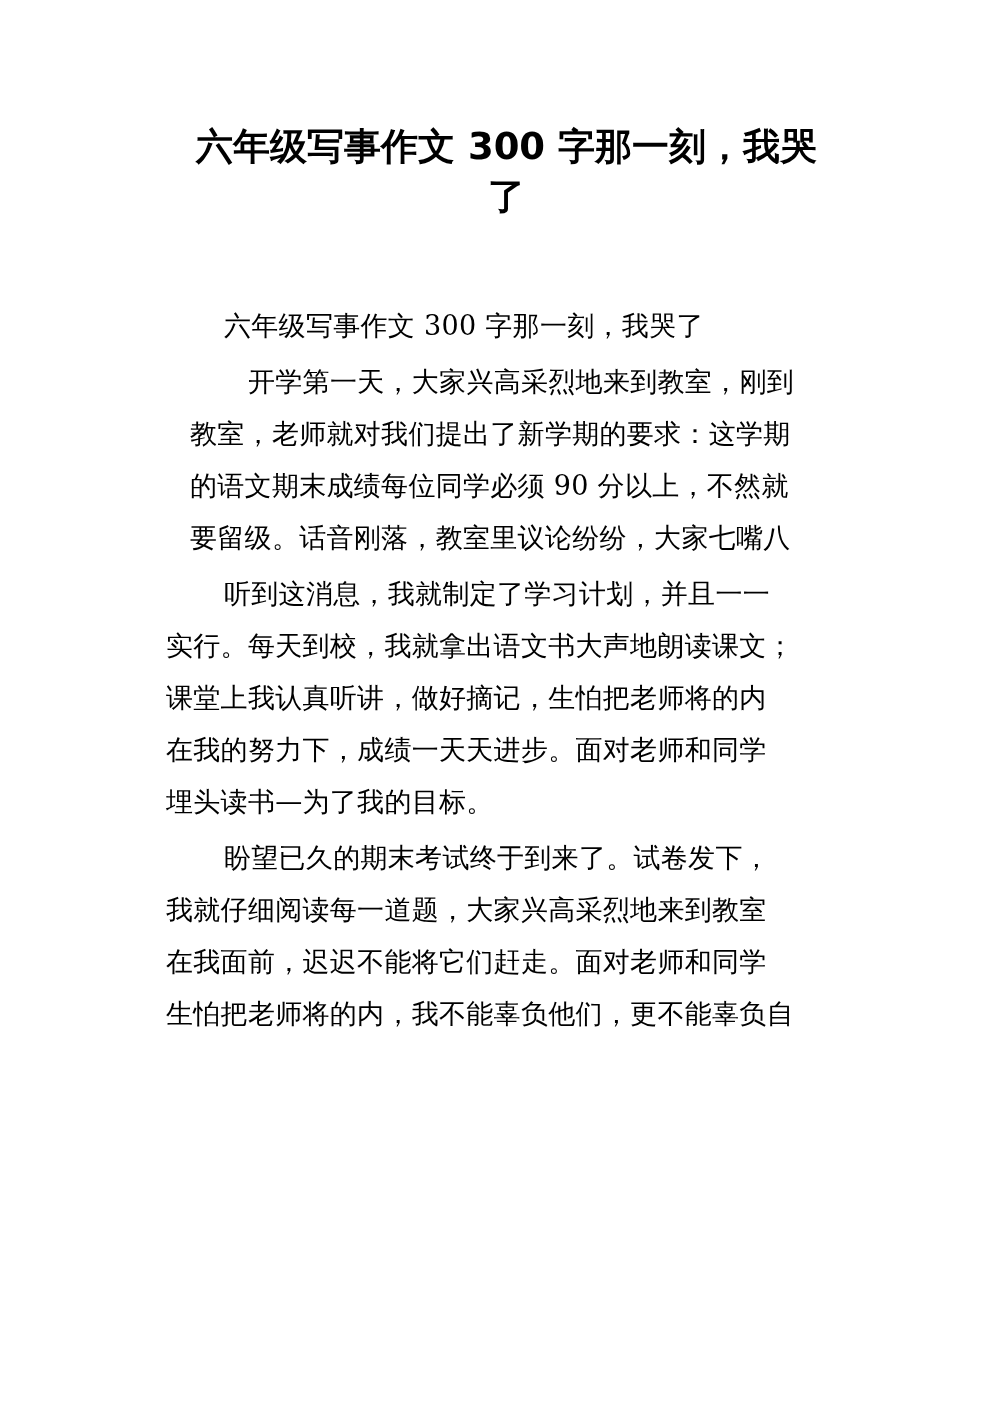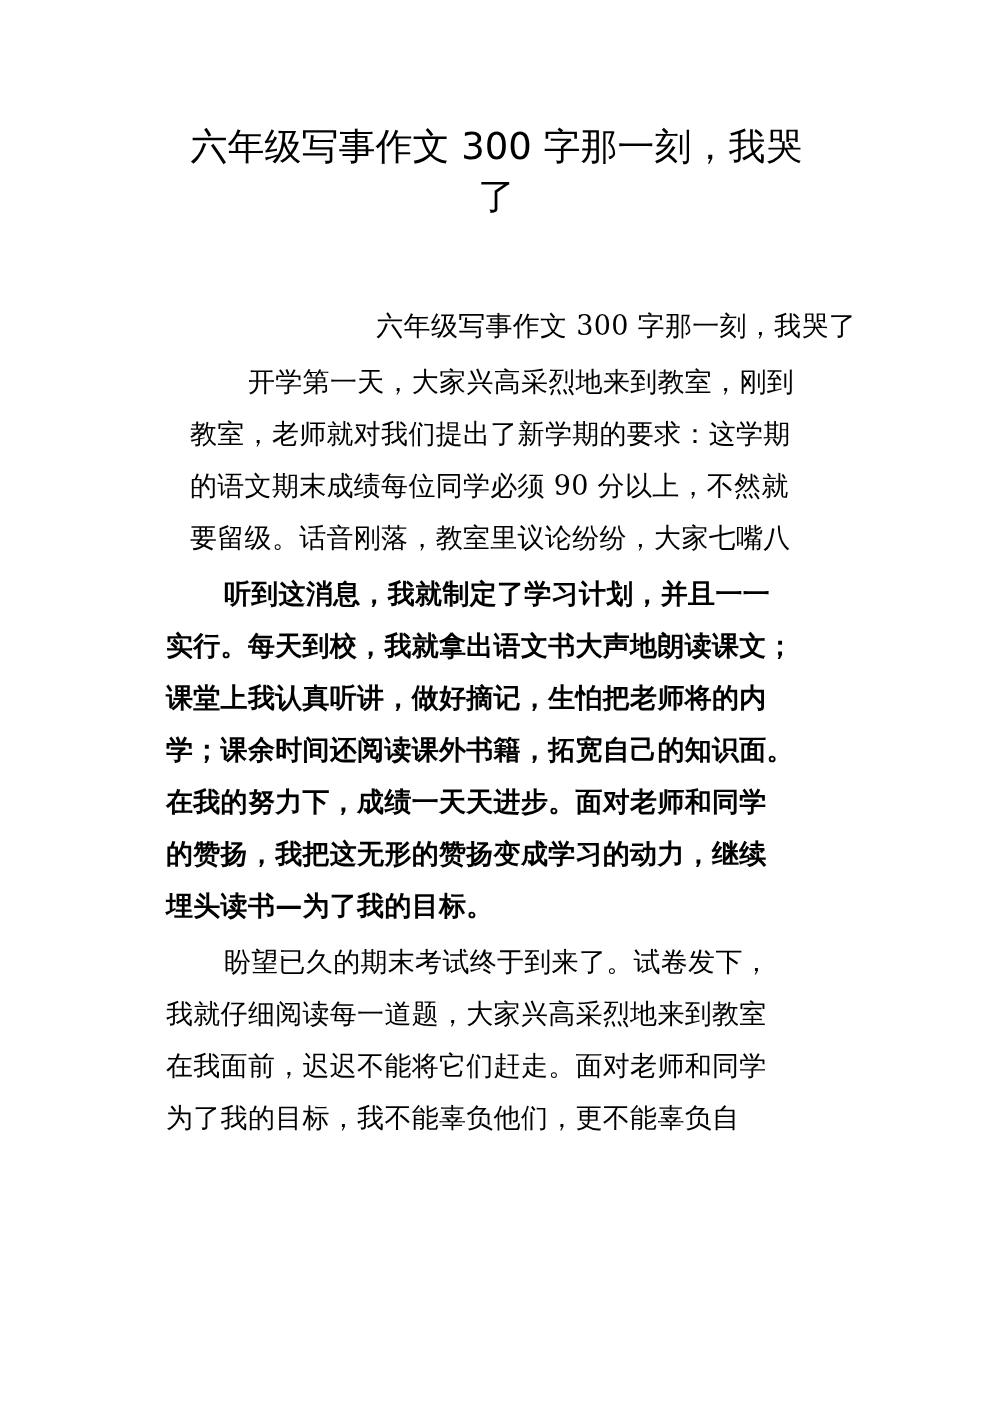--- a/index.html
+++ b/index.html
@@ -17,26 +17,26 @@
     .page {
       position: absolute;
       left: 0;
       top: 0;
       width: 993px;
       height: 1404px;
       background: #ffffff;
     }
     .title {
       position: absolute;
-      left: 150px;
+      left: 160px;
       width: 693px;
       top: 122px;
       text-align: center;
       font-family: "DejaVu Sans", "Liberation Sans", sans-serif;
-      font-weight: normal;
+      font-weight: bold;
       font-size: 37px;
       line-height: 50px;
       letter-spacing: 0px;
     }
     .title .tline {
       display: block;
       white-space: nowrap;
     }
     .body {
       position: absolute;
@@ -62,42 +62,40 @@
 
 <div class="page">
 
   <h1 class="title" style="margin:0;">
     <span class="tline">六年级写事作文 300 字那一刻，我哭</span>
     <span class="tline">了</span>
   </h1>
 
   <div class="body">
 
-    <div style="margin-bottom:4px;text-align:right;">
+    <div style="margin-bottom:4px;">
       <span class="line indent">六年级写事作文 300 字那一刻，我哭了</span>
     </div>
 
     <div style="margin-bottom:4px;margin-left:24px;">
       <span class="line indent">开学第一天，大家兴高采烈地来到教室，刚到</span>
       <span class="line">教室，老师就对我们提出了新学期的要求：这学期</span>
       <span class="line">的语文期末成绩每位同学必须 90 分以上，不然就</span>
       <span class="line">要留级。话音刚落，教室里议论纷纷，大家七嘴八</span>
     </div>
 
-    <div style="margin-bottom:4px;font-weight:bold;">
+    <div style="margin-bottom:4px;">
       <span class="line indent">听到这消息，我就制定了学习计划，并且一一</span>
       <span class="line">实行。每天到校，我就拿出语文书大声地朗读课文；</span>
       <span class="line">课堂上我认真听讲，做好摘记，生怕把老师将的内</span>
-      <span class="line">学；课余时间还阅读课外书籍，拓宽自己的知识面。</span>
       <span class="line">在我的努力下，成绩一天天进步。面对老师和同学</span>
-      <span class="line">的赞扬，我把这无形的赞扬变成学习的动力，继续</span>
       <span class="line">埋头读书—为了我的目标。</span>
     </div>
 
     <div>
       <span class="line indent">盼望已久的期末考试终于到来了。试卷发下，</span>
       <span class="line">我就仔细阅读每一道题，大家兴高采烈地来到教室</span>
       <span class="line">在我面前，迟迟不能将它们赶走。面对老师和同学</span>
-      <span class="line">为了我的目标，我不能辜负他们，更不能辜负自</span>
+      <span class="line">生怕把老师将的内，我不能辜负他们，更不能辜负自</span>
     </div>
 
   </div>
 </div>
 
 </body></html>

